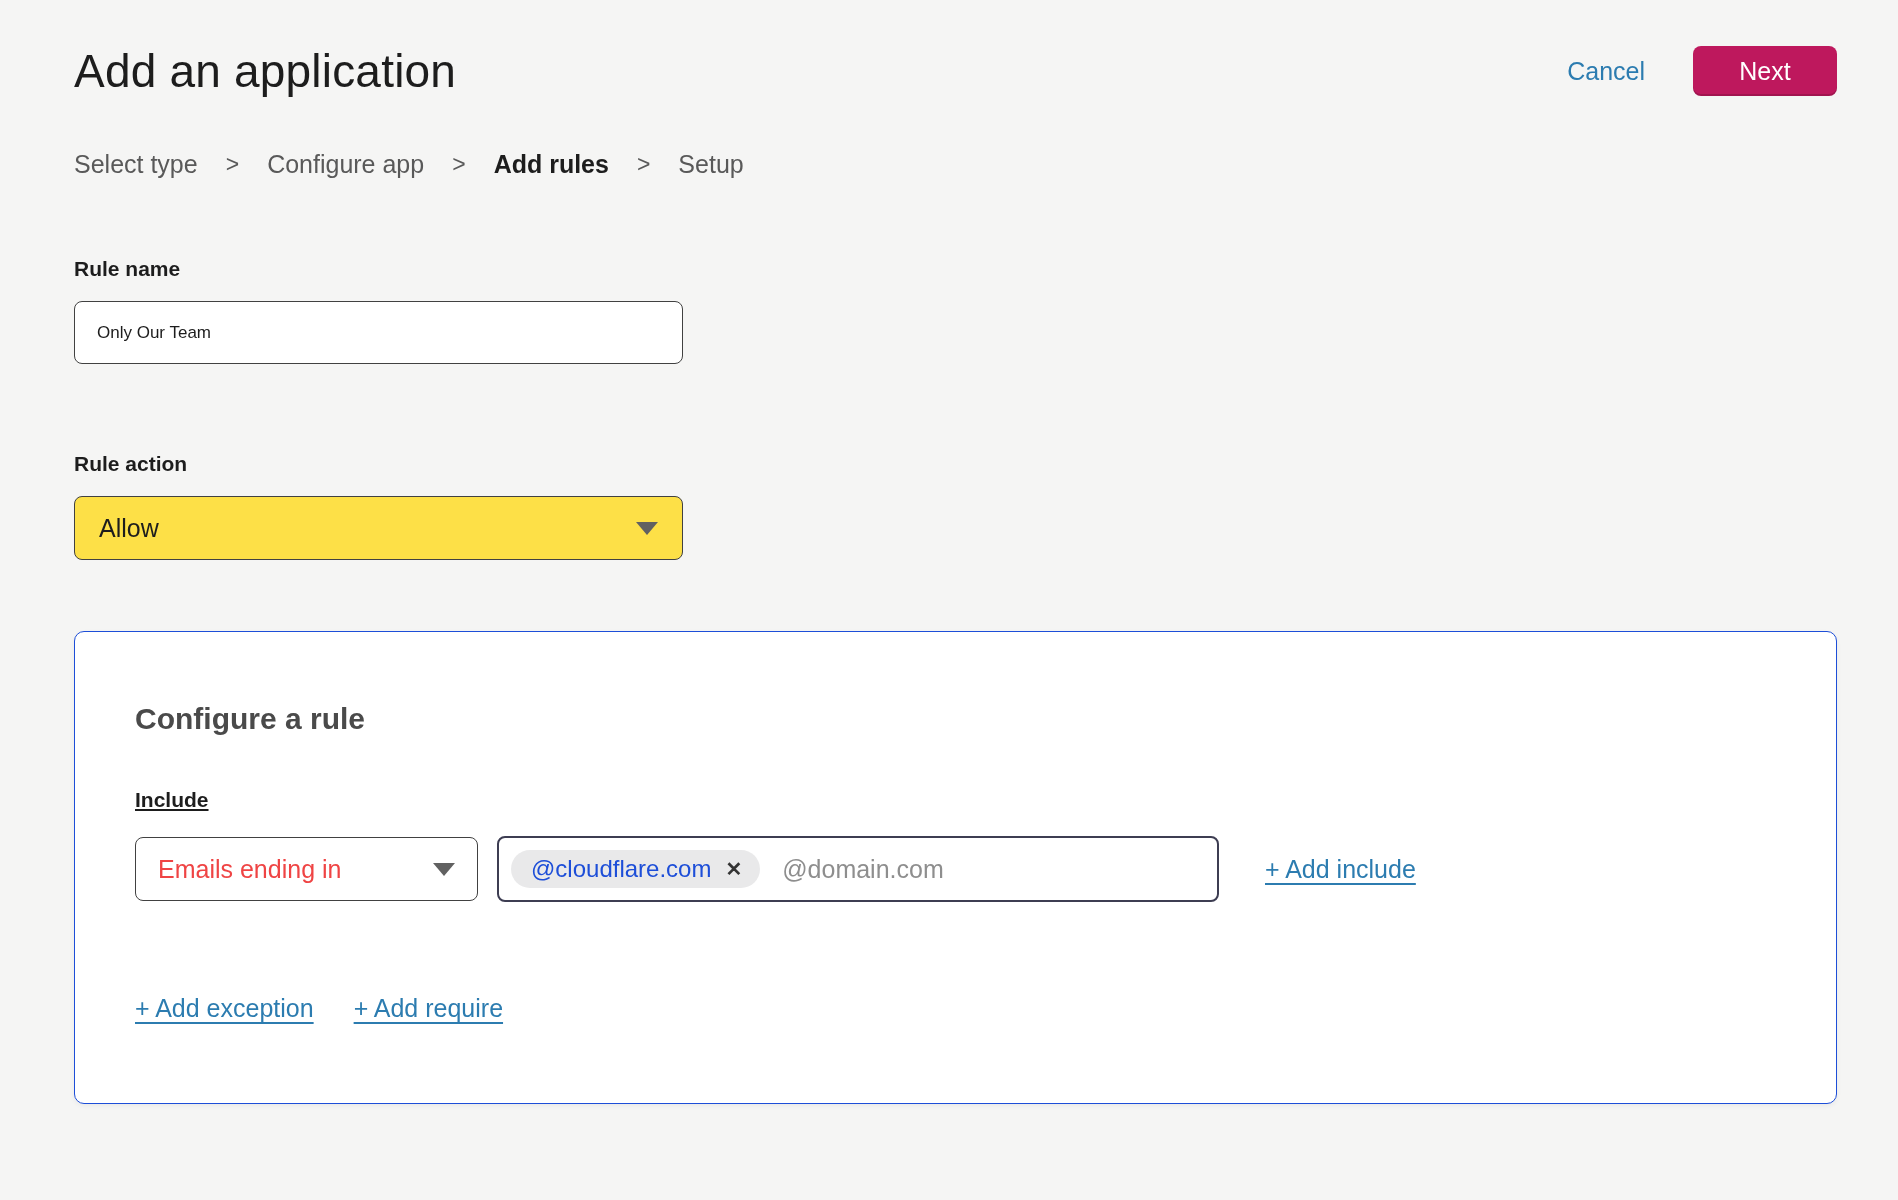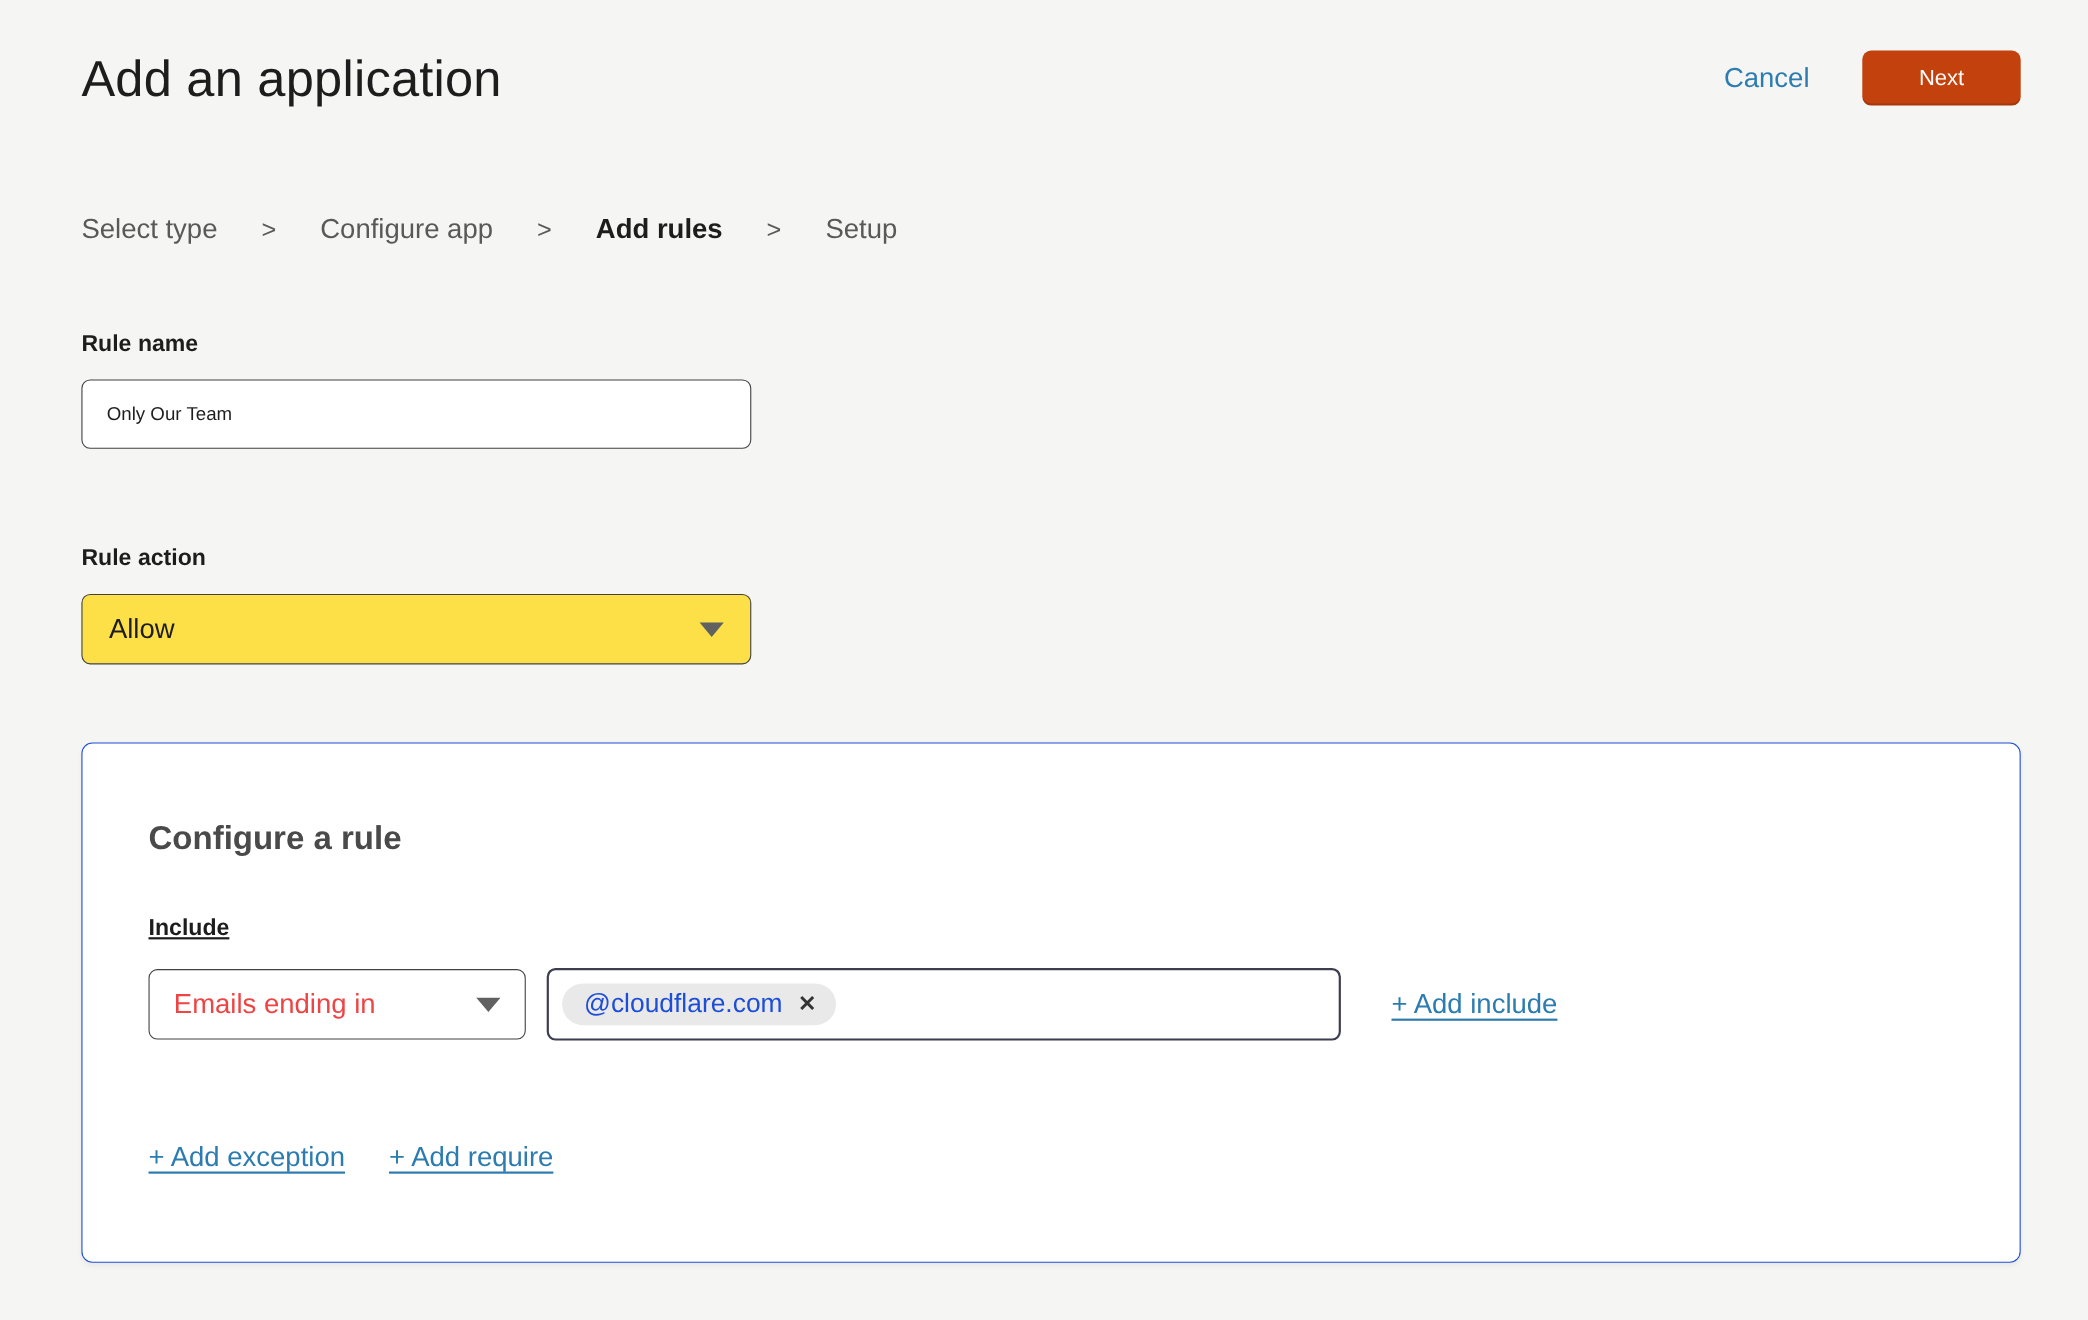--- a/index.html
+++ b/index.html
@@ -32,38 +32,38 @@
     align-items: center;
     gap: 48px;
   }
   .cancel-link {
     font-size: 25px;
     color: #2c7cb0;
     cursor: pointer;
     text-decoration: none;
   }
   .next-button {
-    background: #c2410c;
+    background: #be185d;
     color: #ffffff;
-    font-size: 20px;
+    font-size: 25px;
     font-family: "Liberation Sans", sans-serif;
     border: none;
     border-radius: 8px;
     width: 144px;
     height: 50px;
     cursor: pointer;
     box-shadow: inset 0 -2px 0 rgba(0,0,0,0.15);
   }
 
   
   .breadcrumb {
-    margin-top: 96px;
-    display: flex;
-    align-items: center;
-    gap: 40px;
+    margin-top: 52px;
+    display: flex;
+    align-items: center;
+    gap: 28px;
     font-size: 25px;
     color: #595959;
   }
   .crumb { cursor: default; }
   .crumb.active { color: #1d1d1d; font-weight: bold; }
   .crumb-sep { color: #595959; font-size: 23px; }
 
   
   .field-label {
     font-size: 21px;
@@ -245,20 +245,21 @@
       <div class="criteria-select">
         <span>Emails ending in</span>
         <span class="caret-down"></span>
       </div>
 
       <div class="tag-input">
         <div class="chip">
           <span class="chip-text">@cloudflare.com</span>
           <span class="chip-remove">✕</span>
         </div>
+        <input class="tag-text-input" type="text" placeholder="@domain.com" style="">
       </div>
 
       <a class="blue-link add-include-link">+ Add include</a>
     </div>
 
     <div class="card-links-row">
       <a class="blue-link">+ Add exception</a>
       <a class="blue-link">+ Add require</a>
     </div>
   </div>

